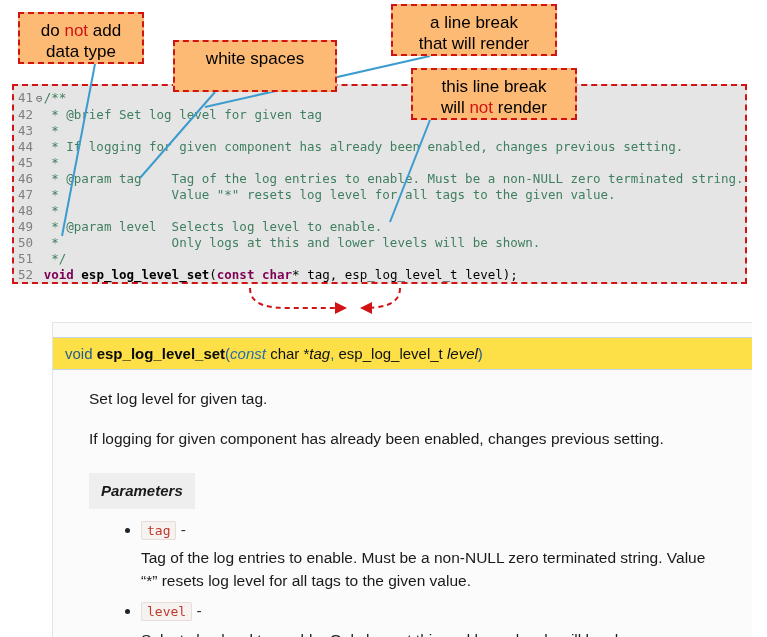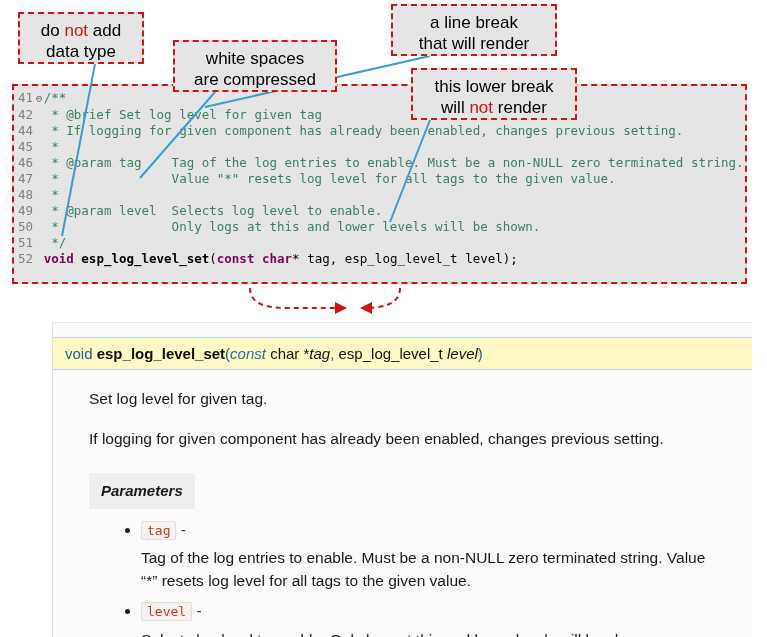--- a/index.html
+++ b/index.html
@@ -12,21 +12,21 @@
     background: #ffffff;
     font-family: "Liberation Sans", sans-serif;
     position: relative;
     overflow: hidden;
   }
 
   
   .callout {
     position: absolute;
     border: 2px dashed #d01414;
-    background: #e5e5e5;
+    background: #fdba74;
     color: #000000;
     font-size: 17px;
     line-height: 1.25;
     text-align: center;
     padding: 6px 10px;
     box-sizing: border-box;
     z-index: 5;
   }
   .callout .hl {
     color: #d01414;
@@ -115,21 +115,21 @@
     background: #fbfbfb;
     border-left: 1px solid #e3e3e3;
     border-top: 1px solid #e3e3e3;
     box-sizing: border-box;
     z-index: 2;
     overflow: hidden;
   }
   .doc-signature {
     margin: 14px 0 0 0;
     padding: 7px 10px 7px 12px;
-    background: #fef9c3;
+    background: #fde047;
     border-top: 1px solid #c4d6e5;
     border-bottom: 1px solid #c4d6e5;
     font-family: "Liberation Sans", sans-serif;
     font-size: 15px;
     color: #255e8e;
   }
   .doc-signature .sig-name { font-weight: bold; color: #0b0b0b; }
   .doc-signature .sig-kw { font-style: italic; color: #2a6ea6; }
   .doc-signature .sig-param { font-style: italic; color: #111111; }
   .doc-signature .sig-punc { color: #255e8e; }
@@ -182,30 +182,29 @@
 </head>
 <body>
 
 <div class="callout" id="callout-no-datatype">
   <span><span>do </span><span class="hl">not</span><span> add</span></span><br>
   <span>data type</span>
 </div>
 
 <div class="callout" id="callout-whitespace">
   <span>white spaces</span><br>
-  <span>are  compressed</span>
 </div>
 
 <div class="callout" id="callout-linebreak-renders">
   <span>a line break</span><br>
   <span>that will render</span>
 </div>
 
 <div class="callout" id="callout-linebreak-norender">
-  <span>this lower break</span><br>
+  <span>this line break</span><br>
   <span><span>will </span><span class="hl">not</span><span> render</span></span>
 </div>
 
 <svg id="leader-lines" viewBox="0 0 767 637">
   <line x1="95" y1="64" x2="62" y2="236" stroke="#3b9ccd" stroke-width="2"></line>
   <line x1="215" y1="92" x2="140" y2="178" stroke="#3b9ccd" stroke-width="2"></line>
   <line x1="430" y1="56" x2="205" y2="107" stroke="#3b9ccd" stroke-width="2"></line>
   <line x1="430" y1="120" x2="390" y2="222" stroke="#3b9ccd" stroke-width="2"></line>
 </svg>
 
@@ -214,20 +213,25 @@
     <tbody>
       <tr>
         <td class="gutter">41</td>
         <td class="fold"><span class="fold-mark">⊖</span></td>
         <td class="code-text c-comment">/**</td>
       </tr>
       <tr>
         <td class="gutter">42</td>
         <td class="fold"></td>
         <td class="code-text c-comment"> * @brief Set log level for given tag</td>
+      </tr>
+      <tr>
+        <td class="gutter">43</td>
+        <td class="fold"></td>
+        <td class="code-text c-comment"> *</td>
       </tr>
       <tr>
         <td class="gutter">44</td>
         <td class="fold"></td>
         <td class="code-text c-comment"> * If logging for given component has already been enabled, changes previous setting.</td>
       </tr>
       <tr>
         <td class="gutter">45</td>
         <td class="fold"></td>
         <td class="code-text c-comment"> *</td>

